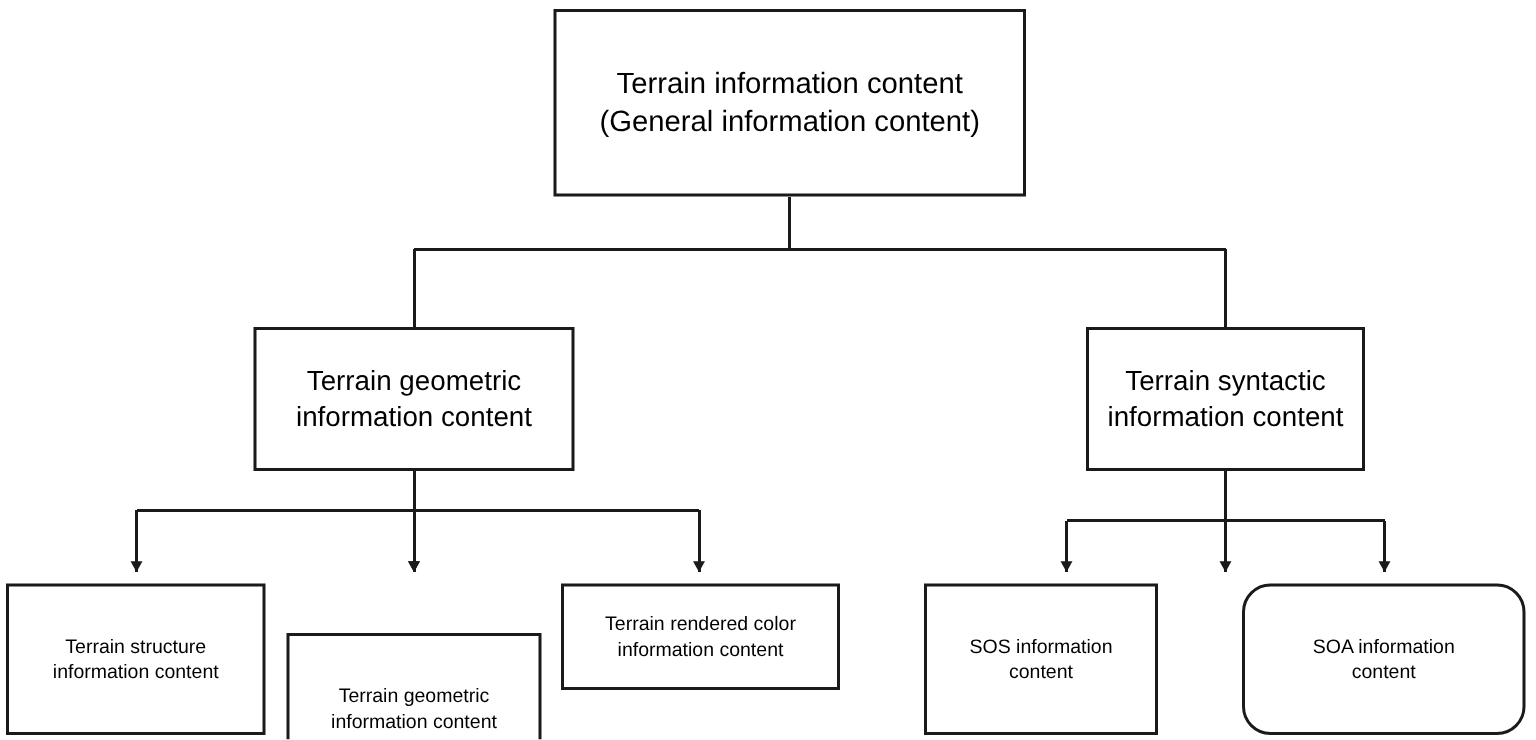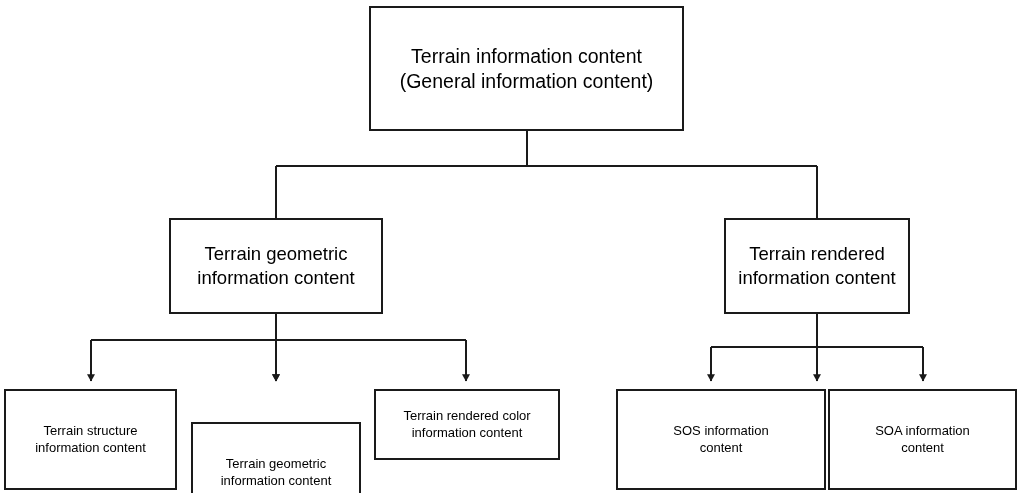--- a/index.html
+++ b/index.html
@@ -47,22 +47,22 @@
   #box-root { left: 369px; top: 6px; width: 315px; height: 125px; }
 
   
   #box-syntactic { left: 169px; top: 218px; width: 214px; height: 96px; }
   #box-semantic  { left: 724px; top: 218px; width: 186px; height: 96px; }
 
   
   #box-structure { left: 4px;   top: 389px; width: 173px; height: 101px; }
   #box-geometric { left: 191px; top: 389px; width: 170px; height: 101px; margin-top: 33px; }
   #box-rendered  { left: 374px; top: 389px; width: 186px; height: 71px; }
-  #box-sos       { left: 616px; top: 389px; width: 210px; height: 101px; }
-  #box-soa       { left: 828px; top: 389px; width: 189px; height: 101px; }
+  #box-sos       { left: 616px; top: 389px; width: 156px; height: 101px; }
+  #box-soa       { left: 828px; top: 389px; width: 189px; height: 101px; border-radius: 19px; }
 </style>
 </head>
 <body>
 
 <div id="diagram-root">
 
   <svg id="connector-layer" viewBox="0 0 1024 493" width="1024" height="493" aria-hidden="true">
     <defs>
       <marker id="arrowhead" markerWidth="9" markerHeight="9" refX="4.2" refY="7.4" orient="0" markerUnits="userSpaceOnUse">
         <path d="M 0.2 0.6 L 8.2 0.6 L 4.2 7.8 Z" fill="#1a1a1a"></path>
@@ -95,21 +95,21 @@
     <span class="node-label">Terrain information content
 (General information content)</span>
   </div>
 
   <div class="node-box lvl1" id="box-syntactic">
     <span class="node-label">Terrain geometric
 information content</span>
   </div>
 
   <div class="node-box lvl1" id="box-semantic">
-    <span class="node-label">Terrain rendered
+    <span class="node-label">Terrain syntactic
 information content</span>
   </div>
 
   <div class="node-box lvl2" id="box-structure">
     <span class="node-label">Terrain structure
 information content</span>
   </div>
 
   <div class="node-box lvl2" id="box-geometric">
     <span class="node-label">Terrain geometric

